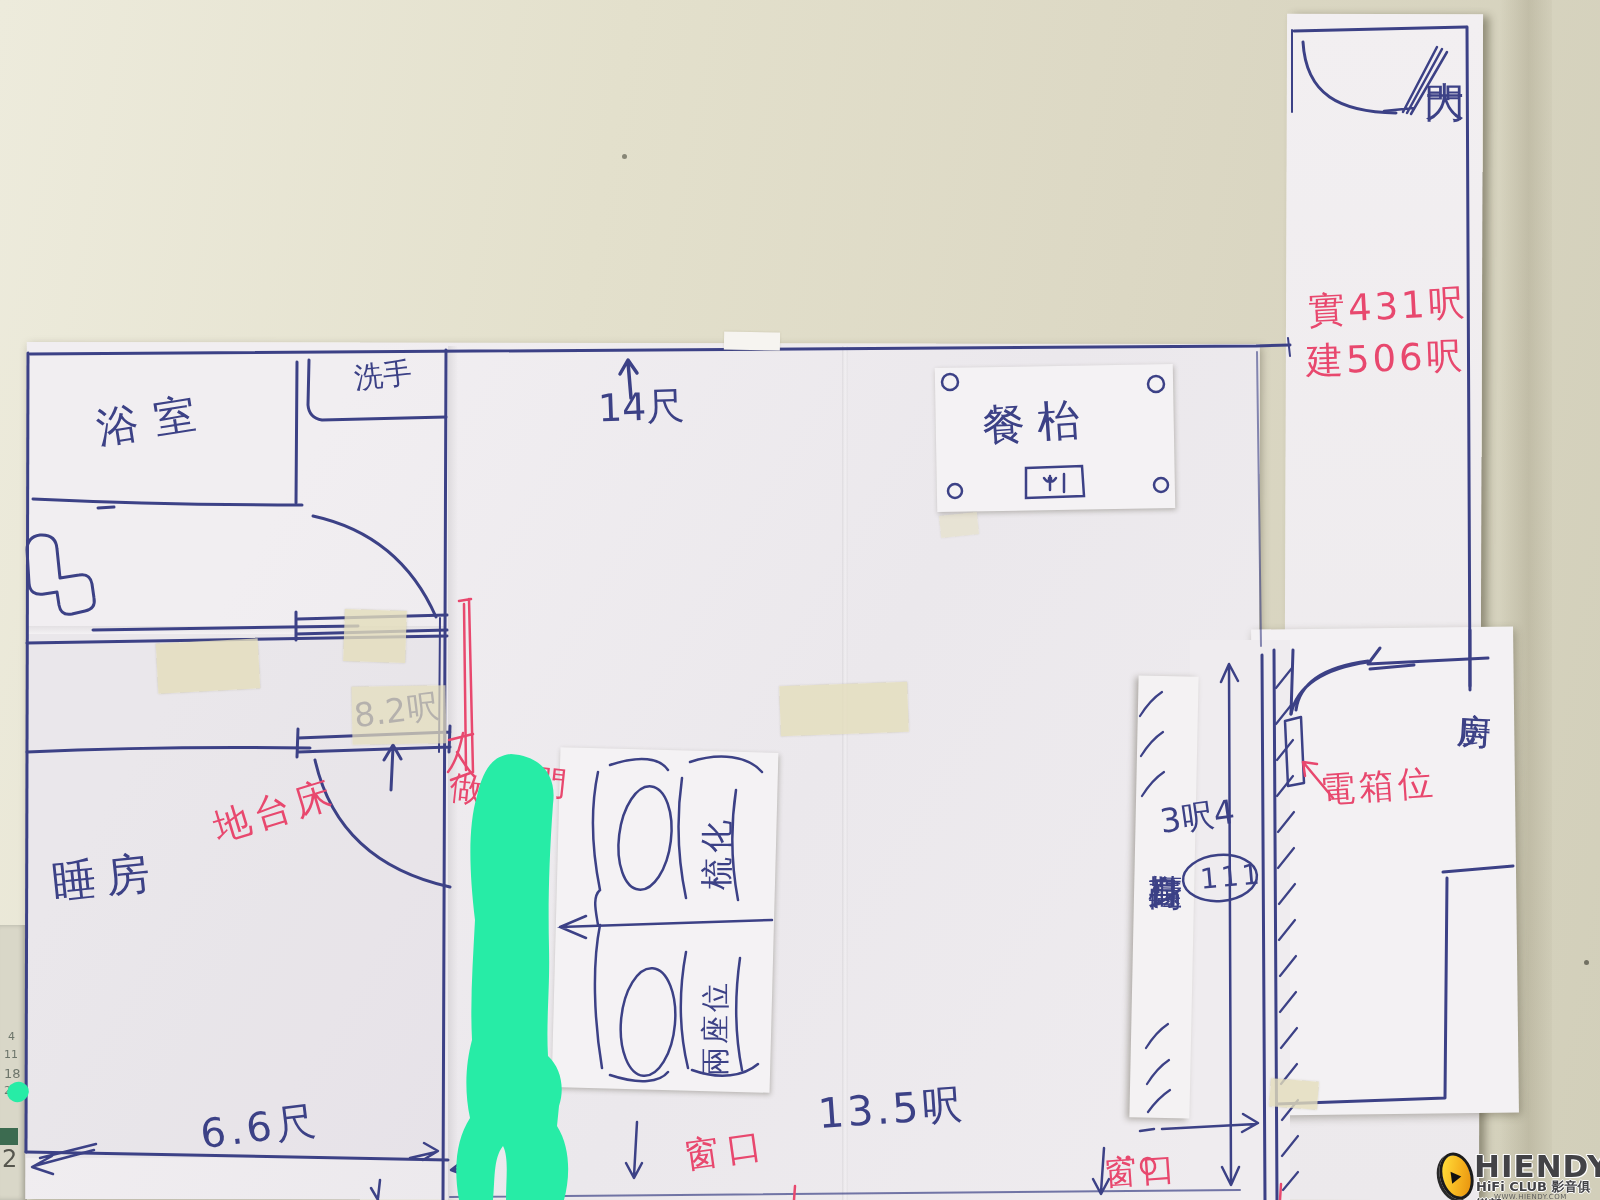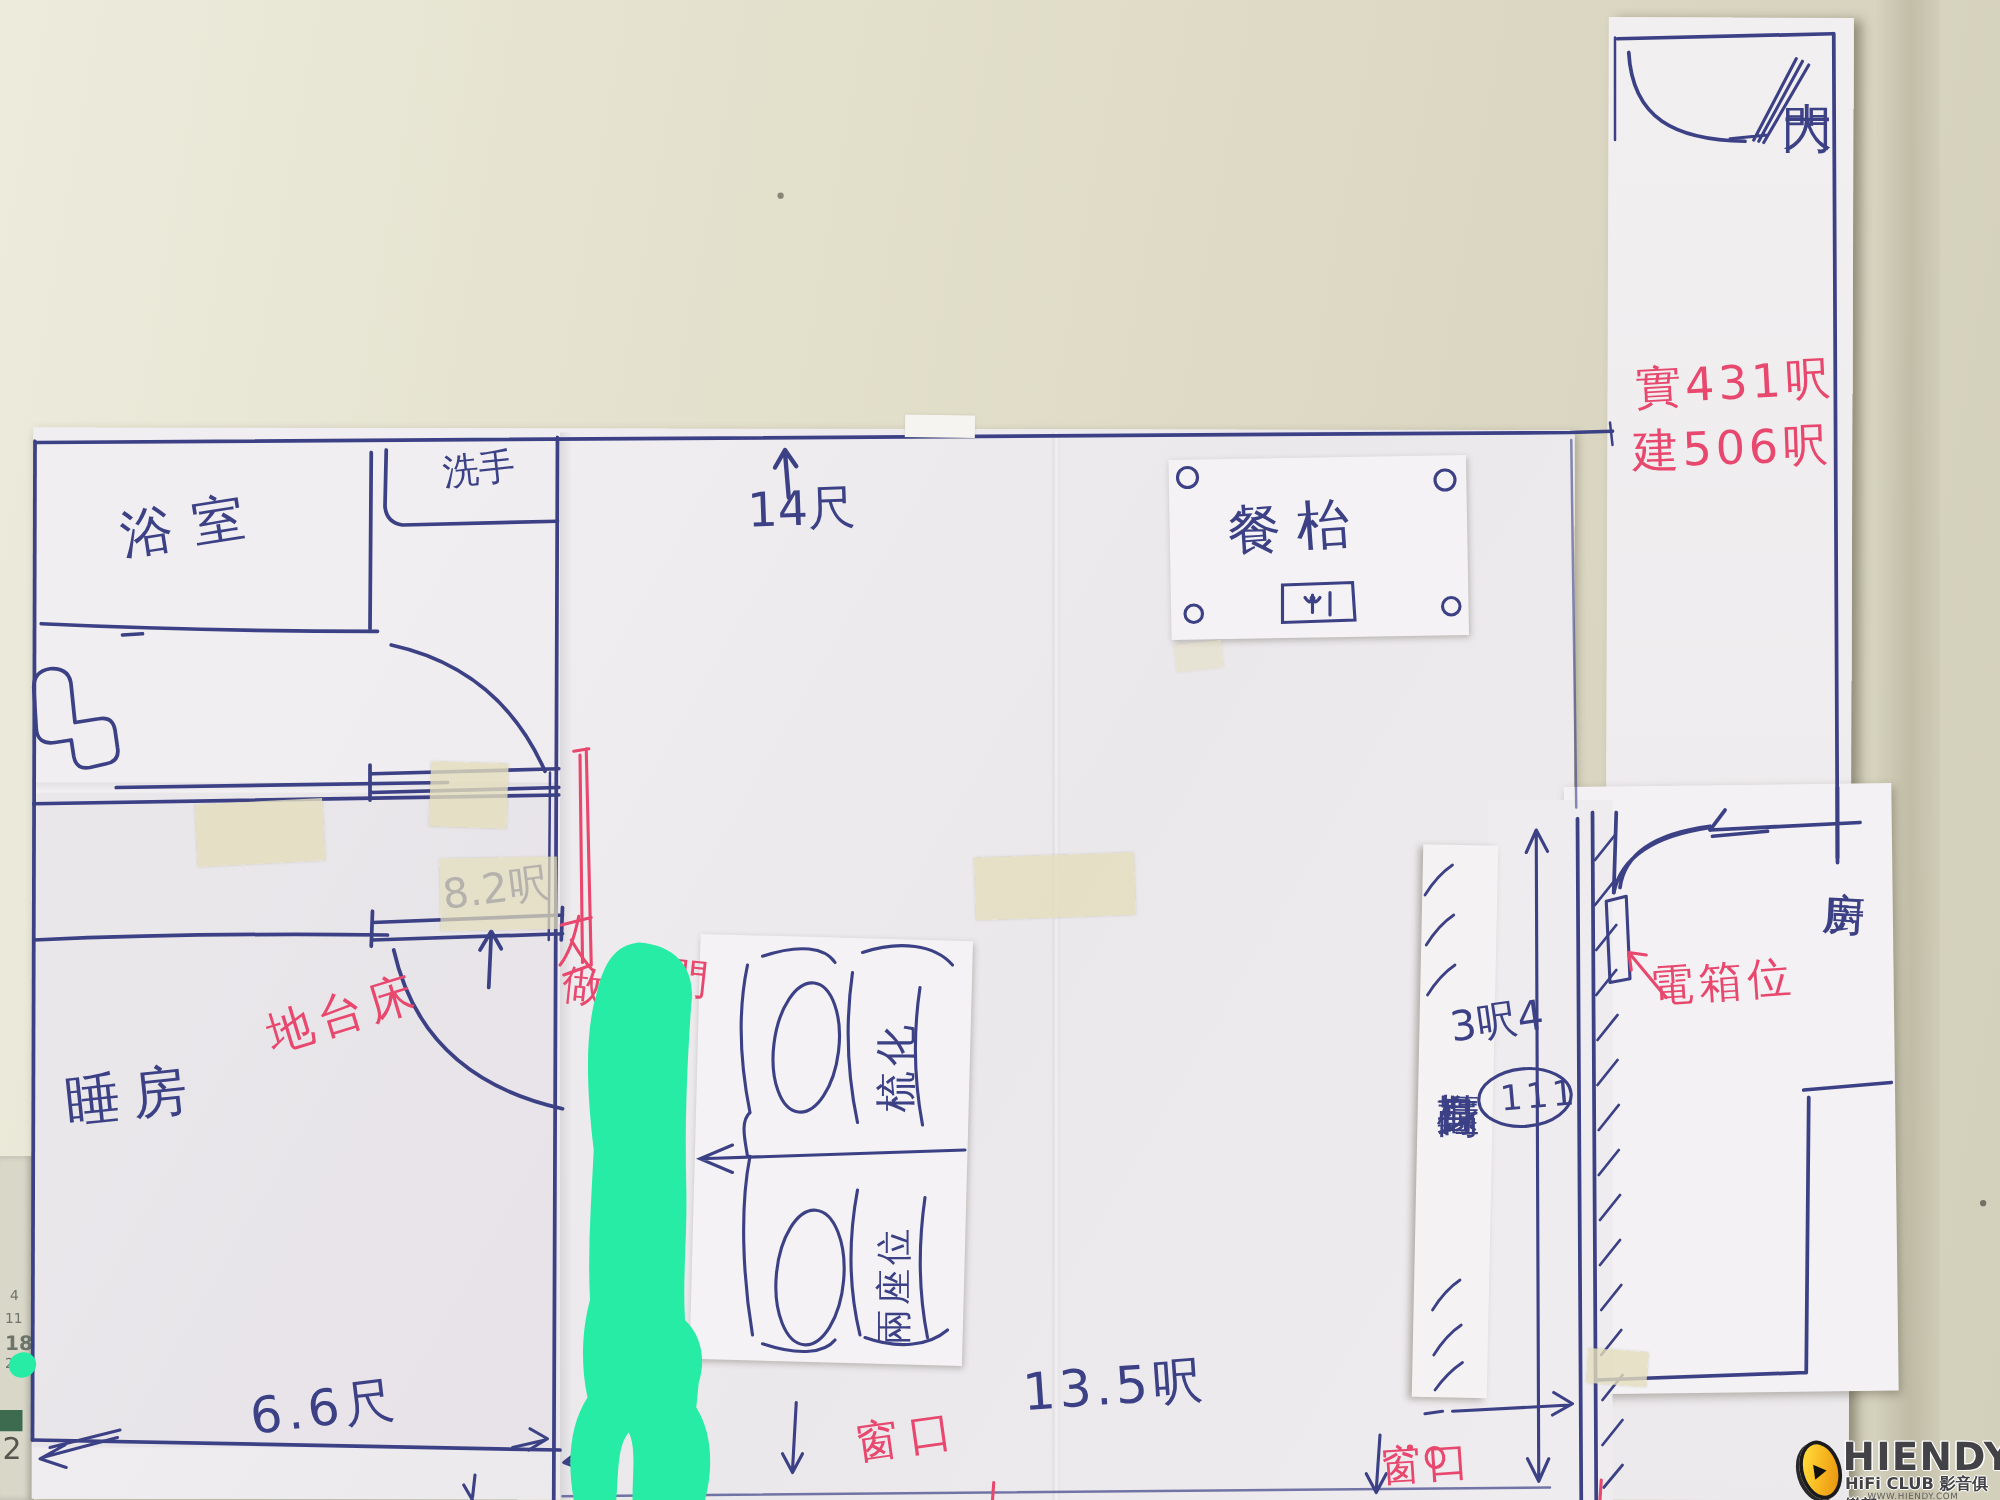--- a/index.html
+++ b/index.html
@@ -35,21 +35,21 @@
 <div id="stage">
 
   <div class="abs" style="left:1500px;top:0;width:52px;height:1200px;
        background:linear-gradient(90deg,rgba(0,0,0,0),rgba(70,60,30,.14) 55%,rgba(70,60,30,.03));"></div>
   <div class="abs" style="left:622px;top:154px;width:5px;height:5px;border-radius:50%;background:rgba(60,60,48,.55);"></div>
   <div class="abs" style="left:1584px;top:960px;width:5px;height:5px;border-radius:50%;background:rgba(50,50,40,.6);"></div>
 
   <div class="abs" style="left:0;top:925px;width:27px;height:275px;background:#d9d7c8;box-shadow:inset -4px 0 5px rgba(0,0,0,.18);">
     <div class="lbl" style="left:8px;top:106px;font-size:11px;color:#6d756b;">4</div>
     <div class="lbl" style="left:4px;top:124px;font-size:11px;color:#6d756b;">11</div>
-    <div class="lbl" style="left:4px;top:142px;font-size:16px;color:#6d756b;font-weight:bold;">18</div>
+    <div class="lbl" style="left:4px;top:142px;font-size:13px;color:#6d756b;">18</div>
     <div class="lbl" style="left:4px;top:160px;font-size:11px;color:#6d756b;">25</div>
     <div class="abs" style="left:0;top:203px;width:18px;height:17px;background:#3c6b50;"></div>
     <div class="lbl" style="left:2px;top:222px;font-size:24px;color:#56564e;">2</div>
   </div>
 
   <div class="paper" style="left:1285px;top:14px;width:196px;height:1186px;transform:rotate(.2deg);
        background:linear-gradient(180deg,#f2eff1,#ece9ec);box-shadow:6px 2px 9px rgba(60,55,35,.45);"></div>
   <div class="paper" style="left:26px;top:343px;width:1233px;height:857px;transform:rotate(.1deg);
        background:linear-gradient(120deg,#f1eef1 20%,#ebe8ec 60%,#efecef);"></div>
   <div class="paper" style="left:1254px;top:628px;width:262px;height:486px;transform:rotate(-.7deg);

